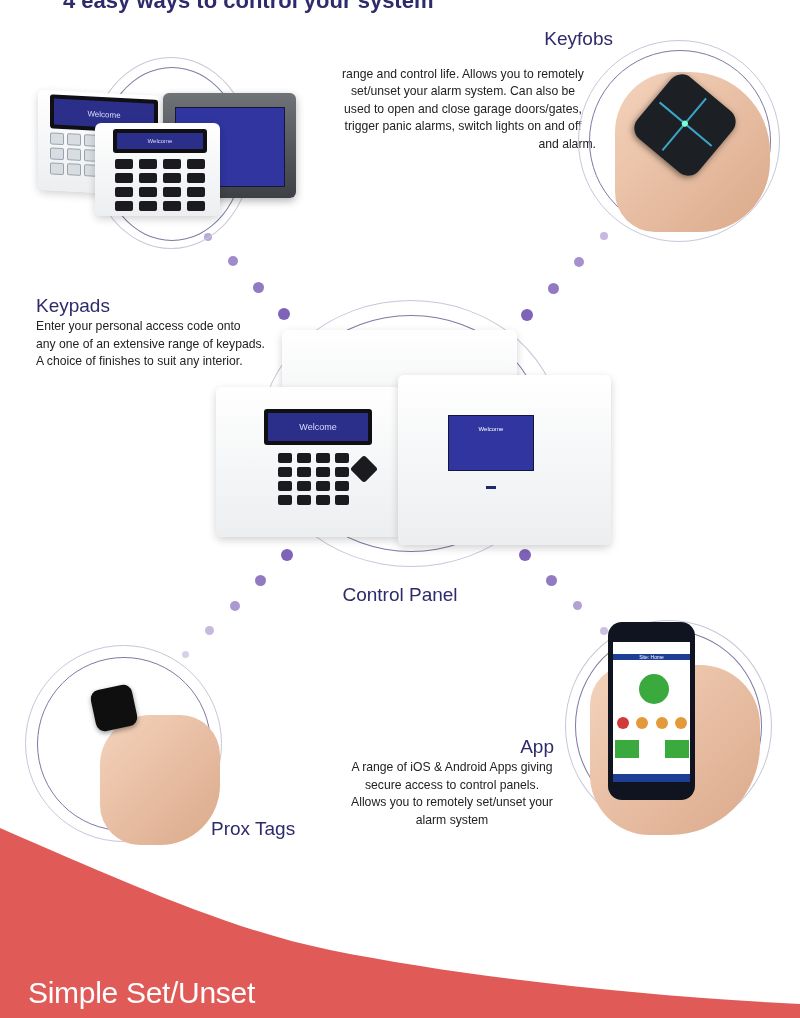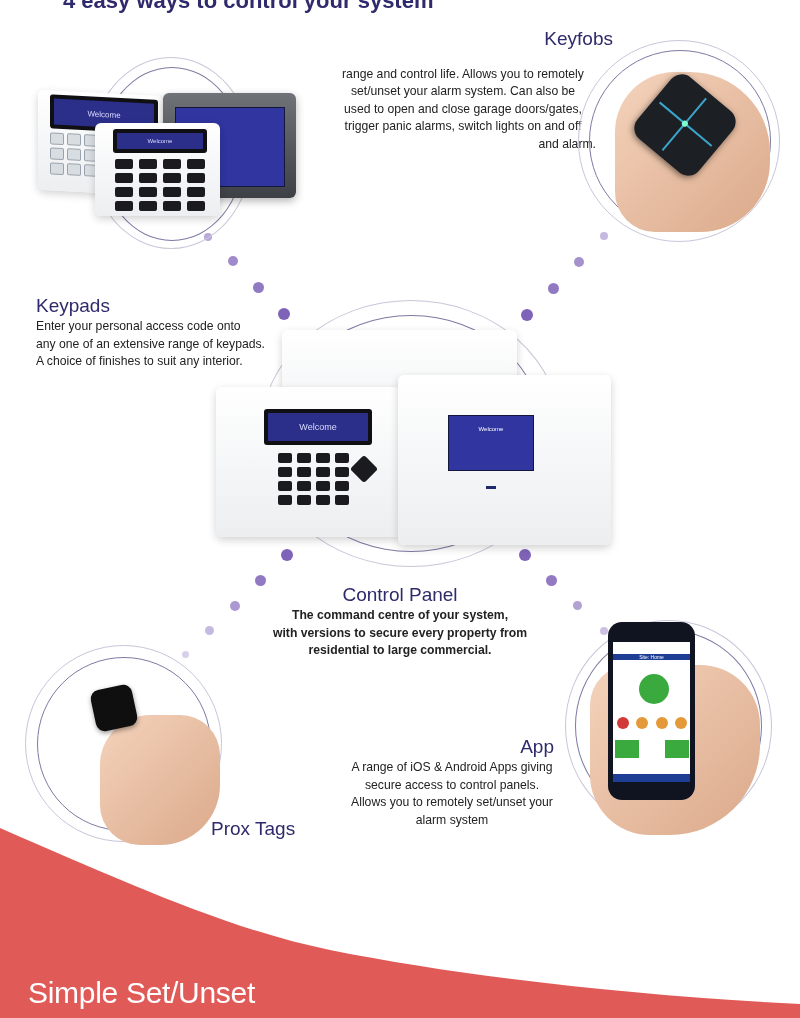--- a/index.html
+++ b/index.html
@@ -177,25 +177,20 @@
   <div class="abs dev-white" style="left:188px;top:80px;width:213px;height:170px;">
     <div class="abs touch" style="left:50px;top:40px;width:86px;height:56px;color:#fff;font-size:6px;display:flex;align-items:flex-start;justify-content:center;padding-top:10px;box-sizing:border-box;">
       <span>Welcome</span>
     </div>
     <div class="abs" style="left:88px;top:111px;width:10px;height:3px;background:#1c2a6b;"></div>
   </div>
 </div>
 
 <div class="abs" style="left:270px;top:584px;width:260px;text-align:center;">
   <h2 class="heading">Control Panel</h2>
-  <p class="body-text" style="font-weight:bold;margin-top:1px;">
-    <span>The command centre of your system,</span><br>
-    <span>with versions to secure every property from</span><br>
-    <span>residential to large commercial.</span>
-  </p>
 </div>
 
 <div class="abs" style="left:350px;top:736px;width:204px;text-align:right;">
   <h2 class="heading">App</h2>
   <p class="body-text" style="margin-top:1px;text-align:center;">
     <span>A range of iOS &amp; Android Apps giving</span><br>
     <span>secure access to control panels.</span><br>
     <span>Allows you to remotely set/unset your</span><br>
     <span>alarm system</span>
   </p>

